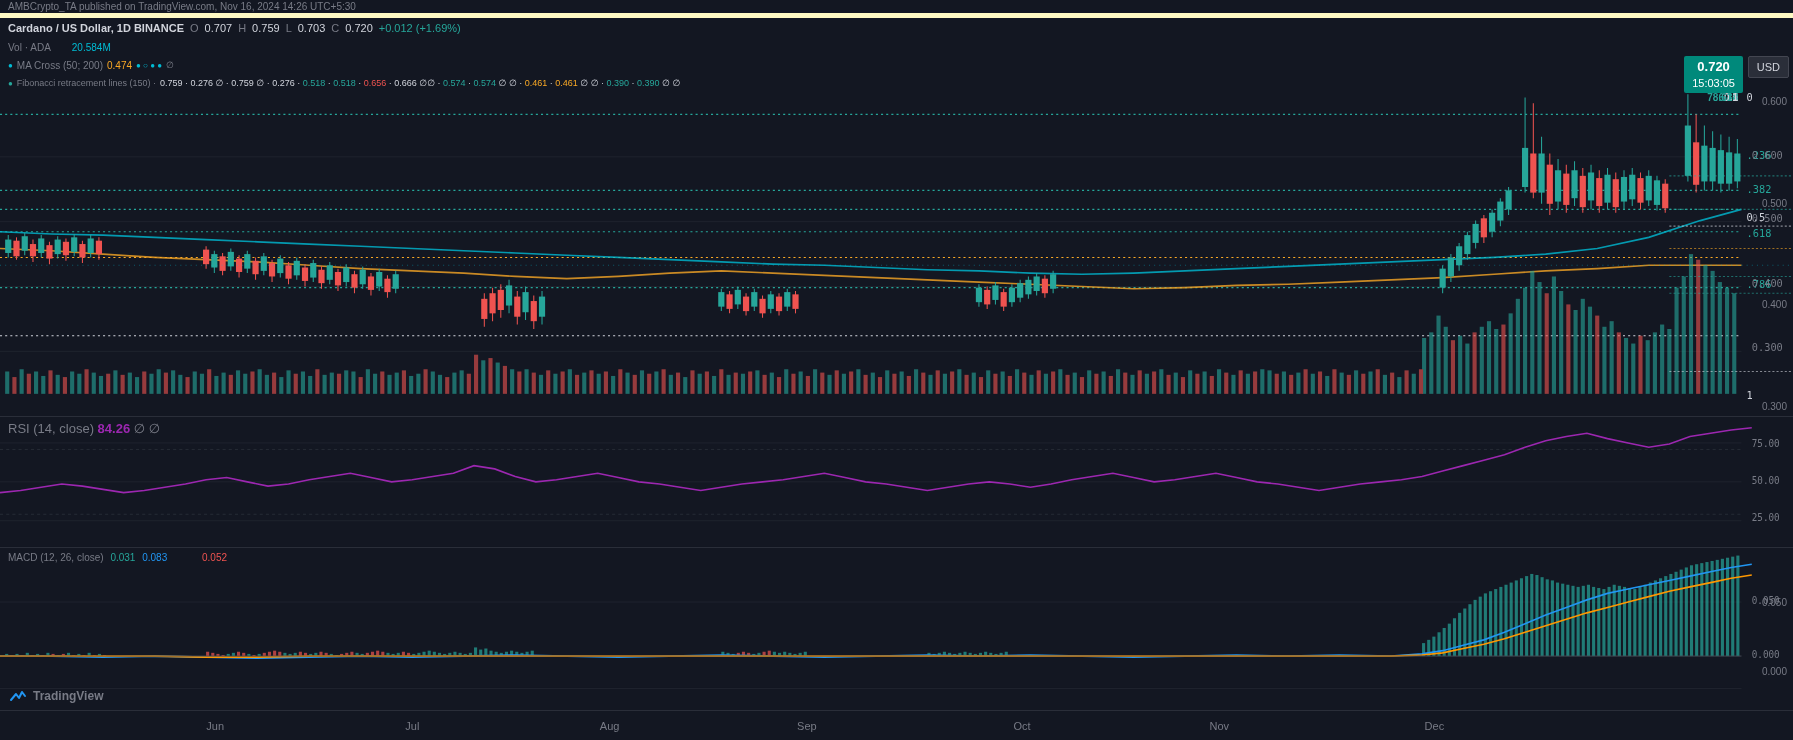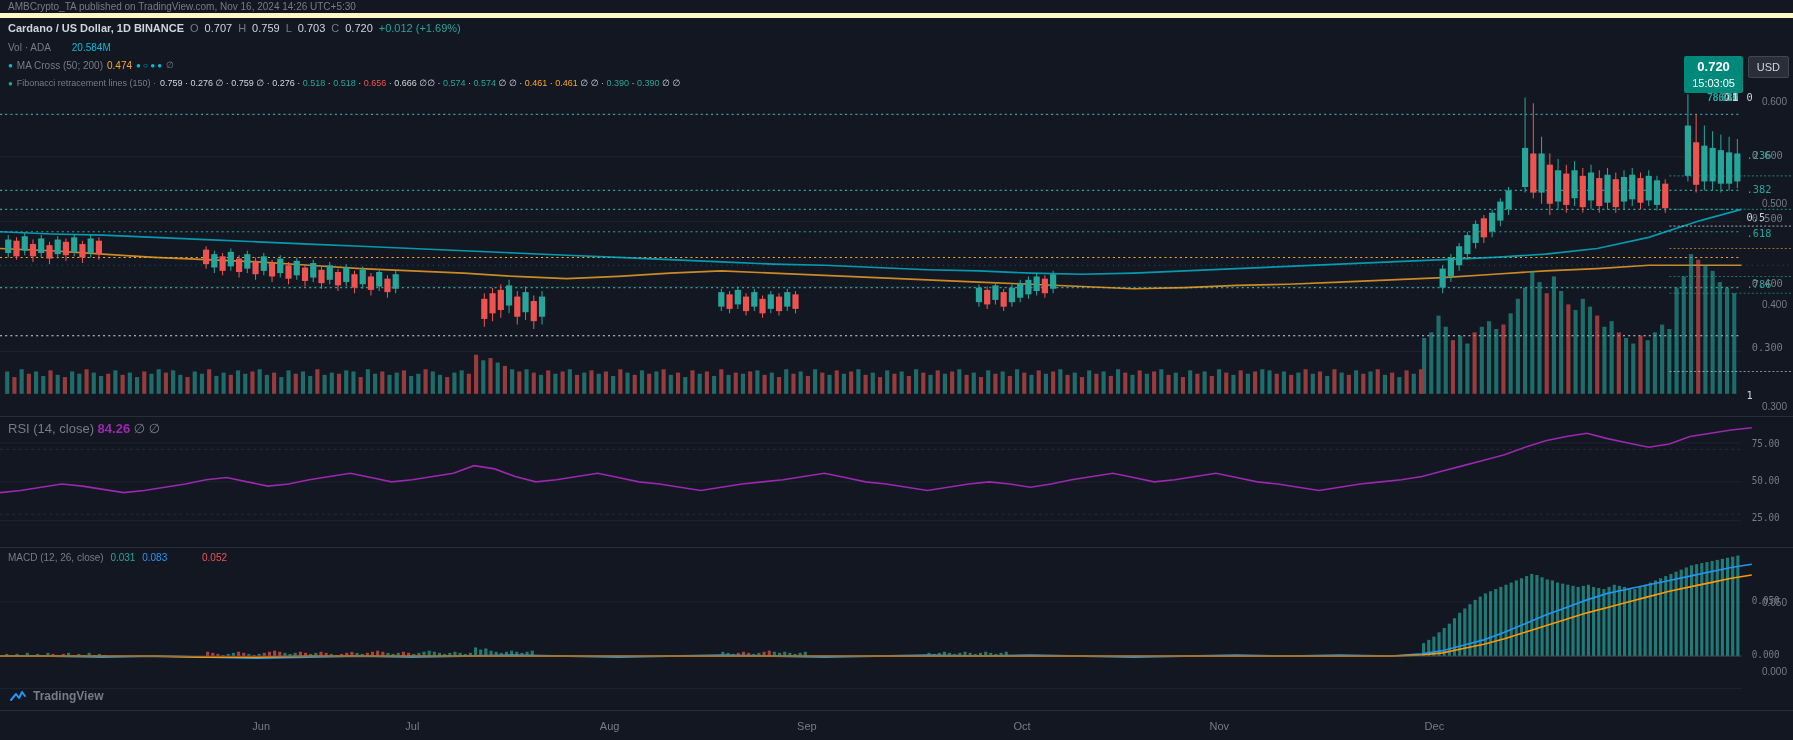--- a/index.html
+++ b/index.html
@@ -1026,21 +1026,21 @@
         <text x="1700" y="102" fill="#787b86" font-size="9" font-family="monospace">0.000</text>
       </svg>
 
       <div style="position:absolute; right:4px; top:0; bottom:0; width:50px; display:flex; flex-direction:column; justify-content:space-around; padding:20px 2px 4px;">
         <span style="color:#787b86; font-size:10px; text-align:right;">0.050</span>
         <span style="color:#787b86; font-size:10px; text-align:right;">0.000</span>
       </div>
     </div>
 
     <div class="time-axis">
-      <span class="time-label" style="left:12%;margin-left:46px;">Jun</span>
+      <span class="time-label" style="left:12%;">Jun</span>
       <span class="time-label" style="left:23%;">Jul</span>
       <span class="time-label" style="left:34%;">Aug</span>
       <span class="time-label" style="left:45%;">Sep</span>
       <span class="time-label" style="left:57%;">Oct</span>
       <span class="time-label" style="left:68%;">Nov</span>
       <span class="time-label" style="left:80%;">Dec</span>
     </div>
 
   </div>
 

